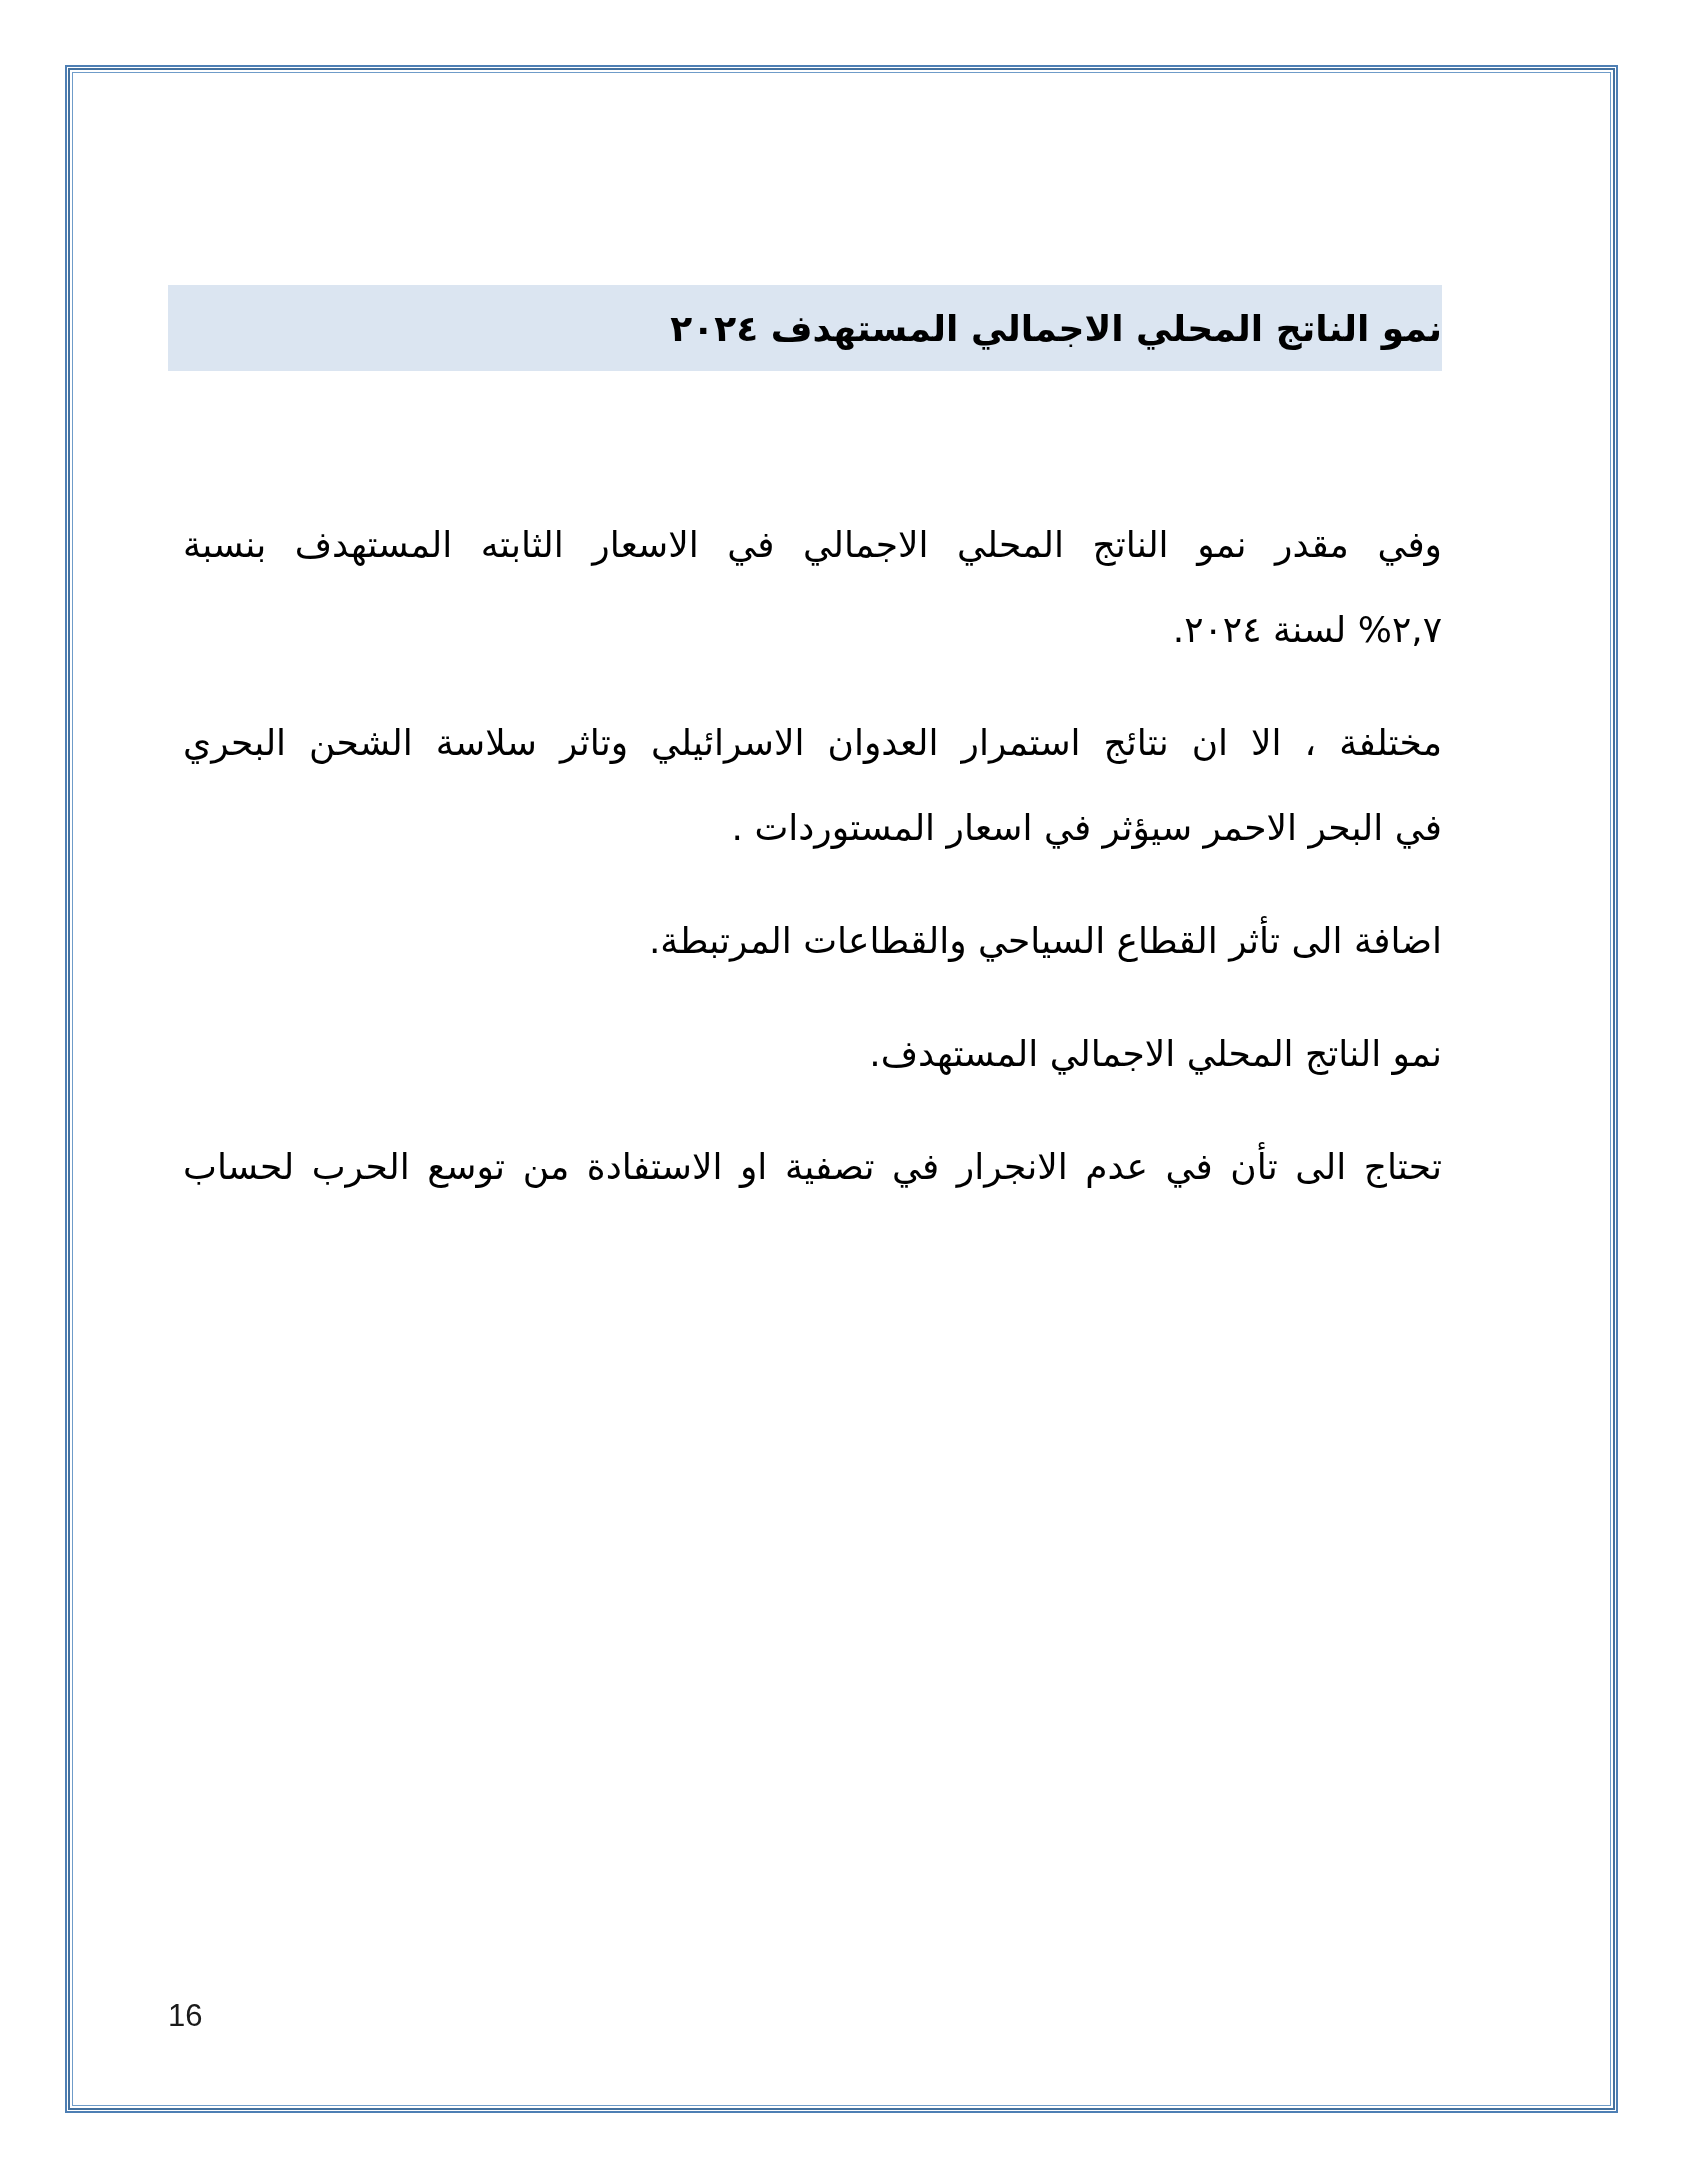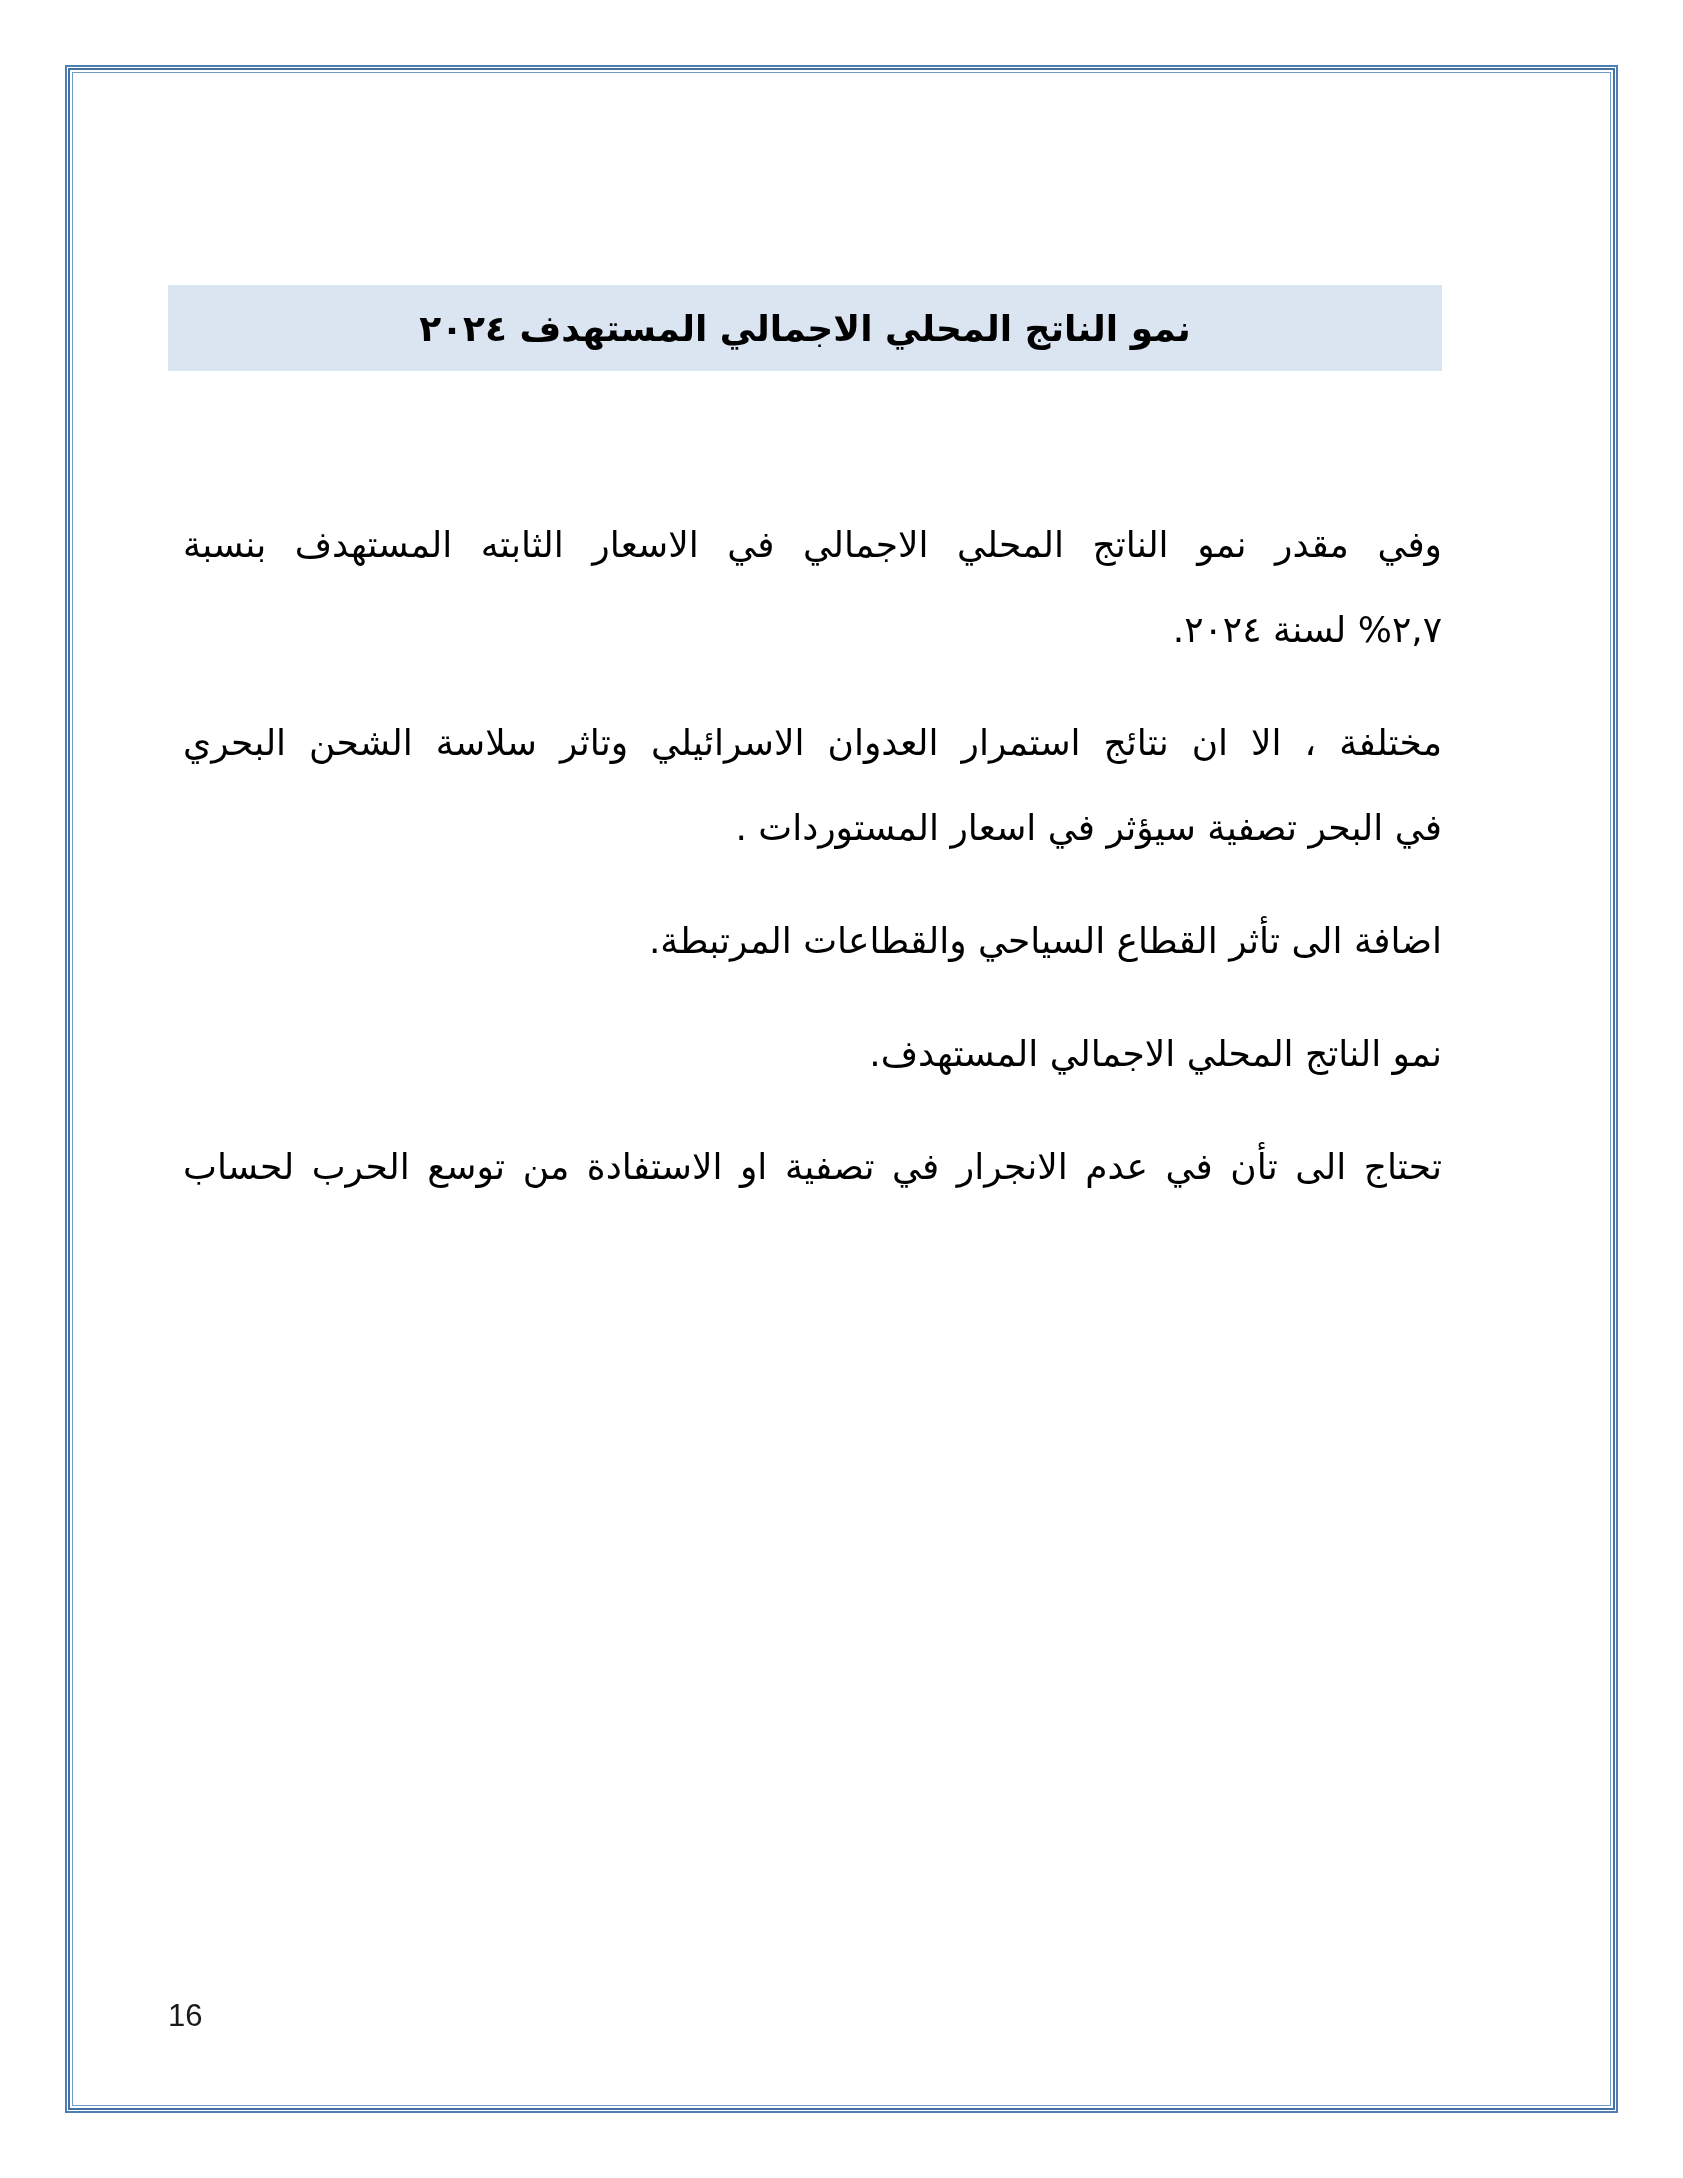--- a/index.html
+++ b/index.html
@@ -36,21 +36,21 @@
     left: 168px;
     top: 0;
     width: 1274px;
   }
   .title-banner {
     margin-top: 285px;
     height: 86px;
     background: #dbe5f1;
     display: flex;
     align-items: center;
-    justify-content: center;
+    justify-content: flex-end;
   }
   .title-text {
     direction: rtl;
     font-size: 36px;
     font-weight: bold;
     white-space: nowrap;
   }
   .body-text {
     margin-top: 131px;
   }
@@ -98,21 +98,21 @@
 
     <div class="body-text">
 
       <div class="para">
         <div class="line">وفي مقدر نمو الناتج المحلي الاجمالي في الاسعار الثابته المستهدف بنسبة</div>
         <div class="line last">٢,٧% لسنة ٢٠٢٤.</div>
       </div>
 
       <div class="para">
         <div class="line">مختلفة ، الا ان نتائج استمرار العدوان الاسرائيلي وتاثر سلاسة الشحن البحري</div>
-        <div class="line last">في البحر تصفية سيؤثر في اسعار المستوردات .</div>
+        <div class="line last">في البحر الاحمر سيؤثر في اسعار المستوردات .</div>
       </div>
 
       <div class="para">
         <div class="line last">اضافة الى تأثر القطاع السياحي والقطاعات المرتبطة.</div>
       </div>
 
       <div class="para">
         <div class="line last">نمو الناتج المحلي الاجمالي المستهدف.</div>
       </div>
 

